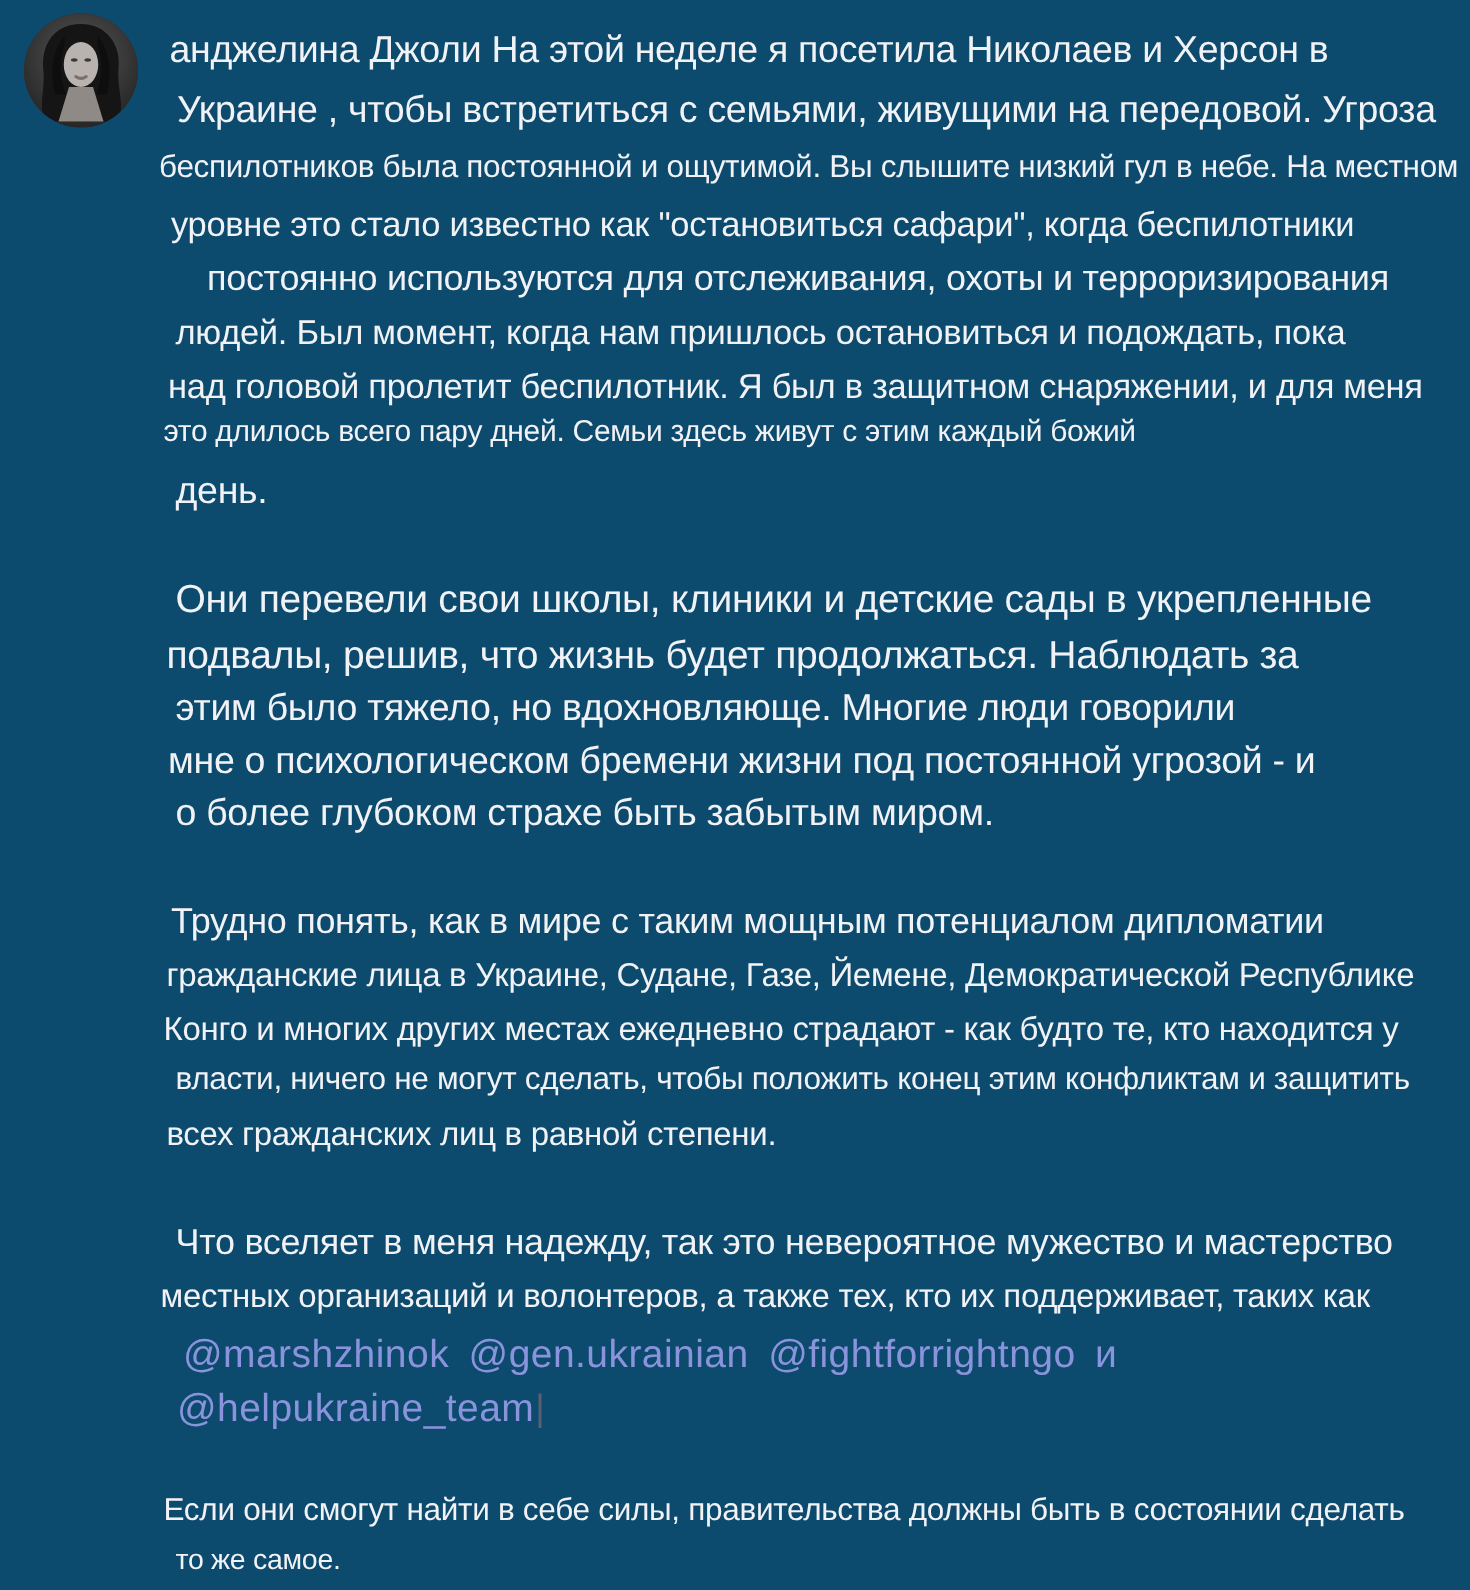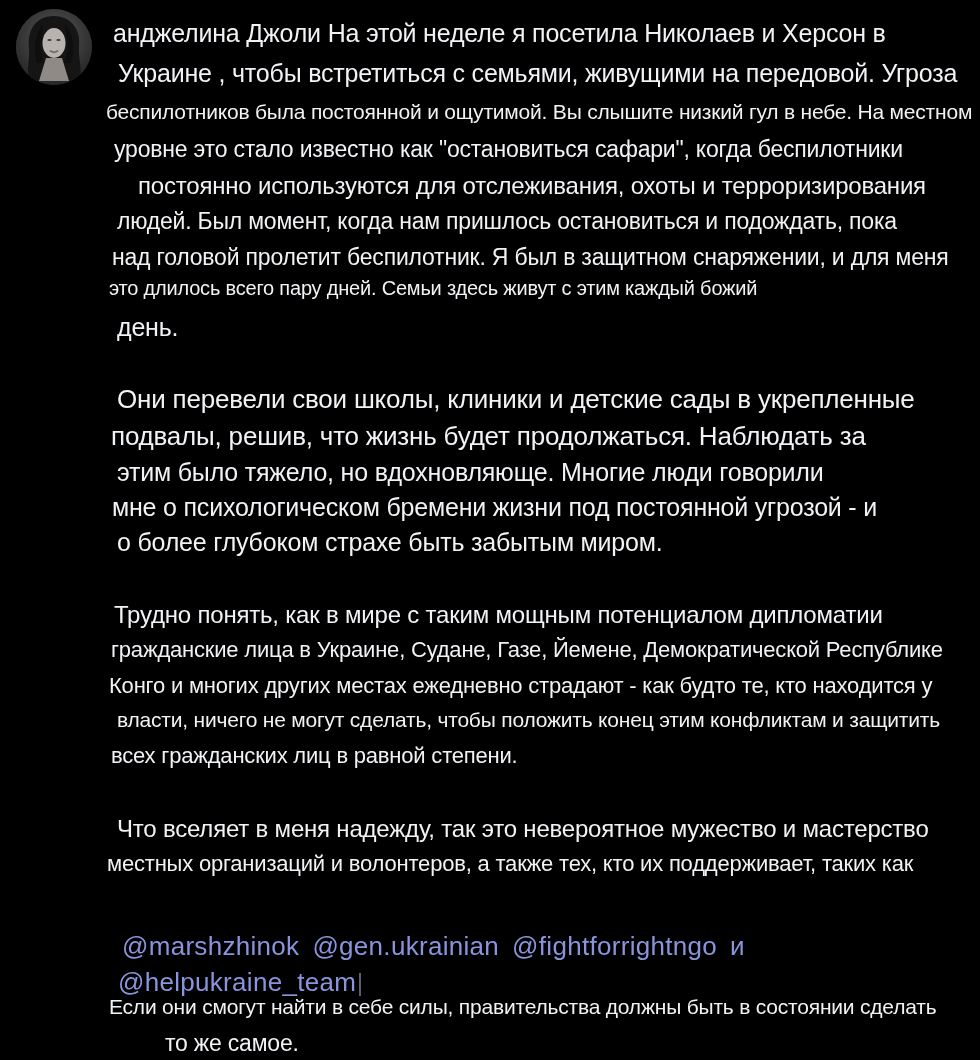--- a/index.html
+++ b/index.html
@@ -1,19 +1,19 @@
 <!DOCTYPE html>
 <html><head>
 <meta charset="utf-8">
 <style>
   html,body{margin:0;padding:0;background:#10121a;}
   .page{
     position:relative;
     width:980px;height:1060px;
-    background:#000000;
+    background:#0c4a6e;
     overflow:hidden;
     font-family:"Liberation Sans","DejaVu Sans",sans-serif;
     color:#f1f2f5;
   }
   .avatar{
     position:absolute;left:16px;top:9px;
     width:76px;height:76px;border-radius:50%;
     overflow:hidden;background:#2a2a2a;
     cursor:pointer;
   }
@@ -23,21 +23,20 @@
     white-space:nowrap;
     letter-spacing:-0.2px;
     line-height:1.15;
   }
   .author{cursor:pointer;}
   .mention{
     color:#8a94dc;
     cursor:pointer;
     display:inline-block;
     letter-spacing:0.3px;
-    margin-top:44px;
   }
   .mention.gap{margin-right:13px;}
   .conj{color:#8a94dc;display:inline-block;}
   .cursor{
     display:inline-block;width:2px;height:23px;
     background:#596070;margin-left:3px;vertical-align:middle;
   }
   
   .l1 {top:19px;  left:113px;font-size:25px;}
   .l2 {top:59px;  left:118px;font-size:25px;}
@@ -56,21 +55,21 @@
   .l15{top:601px; left:114px;font-size:24px;}
   .l16{top:637px; left:111px;font-size:22px;}
   .l17{top:673px; left:109px;font-size:22px;}
   .l18{top:708px; left:117px;font-size:21px;}
   .l19{top:743px; left:111px;font-size:22px;}
   .l20{top:815px; left:117px;font-size:24px;}
   .l21{top:851px; left:107px;font-size:22px;}
   .l22{top:888px; left:122px;font-size:26px;}
   .l23{top:924px; left:118px;font-size:26px;}
   .l24{top:995px; left:109px;font-size:21px;}
-  .l25{top:1030px;left:117px;font-size:23px;margin-left:48px;}
+  .l25{top:1030px;left:117px;font-size:19px;}
 </style>
 </head>
 <body>
 
 <div class="page">
 
   <div class="avatar">
     <svg viewBox="0 0 76 76" aria-hidden="true">
       <defs>
         <radialGradient id="bgG" cx="50%" cy="38%" r="75%">

